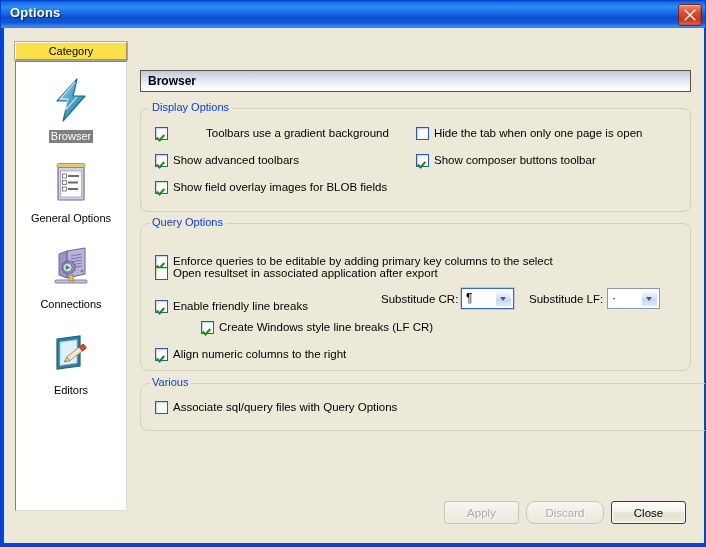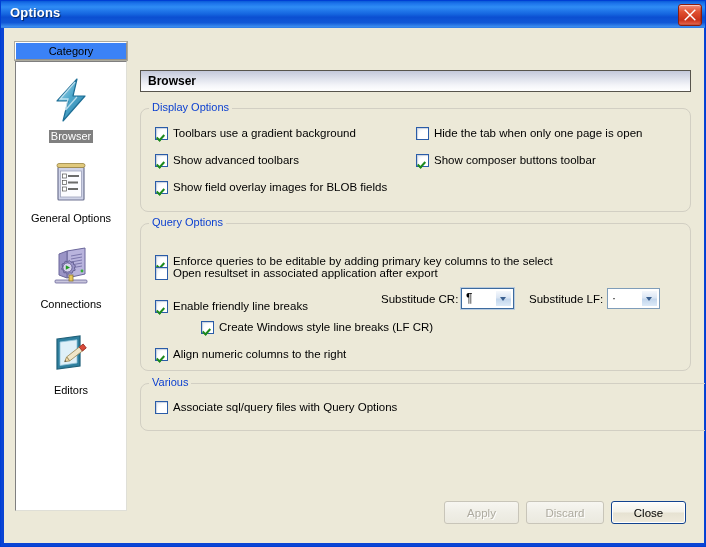--- a/index.html
+++ b/index.html
@@ -72,21 +72,21 @@
     top: 14px;
     width: 112px;
     height: 470px;
   }
   #category-header {
     position: absolute;
     left: 0; top: 0;
     width: 112px;
     height: 18px;
     box-sizing: border-box;
-    background: #3b82f6;
+    background: #fde047;
     border: 1px solid #ffffff;
     border-right-color: #95918a;
     border-bottom-color: #95918a;
     box-shadow: 0 0 0 1px #acaa9e;
     font-size: 11px;
     color: #000;
     text-align: center;
     line-height: 16px;
   }
   #category-list {
@@ -367,21 +367,21 @@
       </div>
     </div>
 
     <div id="pane-header">
       <div id="pane-header-title">Browser</div>
     </div>
 
     <div class="groupbox" style="left:136px; top:80px; width:551px; height:104px;">
       <div class="group-title">Display Options</div>
 
-      <div class="cb-row" style="left:14px; top:17px;">
+      <div class="cb-row" style="left:14px; top:17px;gap:33px;">
         <span class="cbox checked"></span>
         <span class="cb-label">Toolbars use a gradient background</span>
       </div>
       <div class="cb-row" style="left:14px; top:44px;">
         <span class="cbox checked"></span>
         <span class="cb-label">Show advanced toolbars</span>
       </div>
       <div class="cb-row" style="left:14px; top:71px;">
         <span class="cbox checked"></span>
         <span class="cb-label">Show field overlay images for BLOB fields</span>
@@ -435,17 +435,17 @@
 
     <div class="groupbox" style="left:136px; top:355px; width:612px; height:48px;">
       <div class="group-title">Various</div>
       <div class="cb-row" style="left:14px; top:16px;">
         <span class="cbox"></span>
         <span class="cb-label">Associate sql/query files with Query Options</span>
       </div>
     </div>
 
     <button class="btn disabled" style="left:440px; top:473px; width:75px;" disabled="">Apply</button>
-    <button class="btn disabled" style="left:522px; top:473px; width:78px;" disabled="">Discard</button>
+    <button class="btn disabled" style="left:522px; top:473px; width:78px;border-radius:9px;" disabled="">Discard</button>
     <button class="btn default" style="left:607px; top:473px; width:75px;">Close</button>
 
   </div>
 </div>
 
 </body></html>

